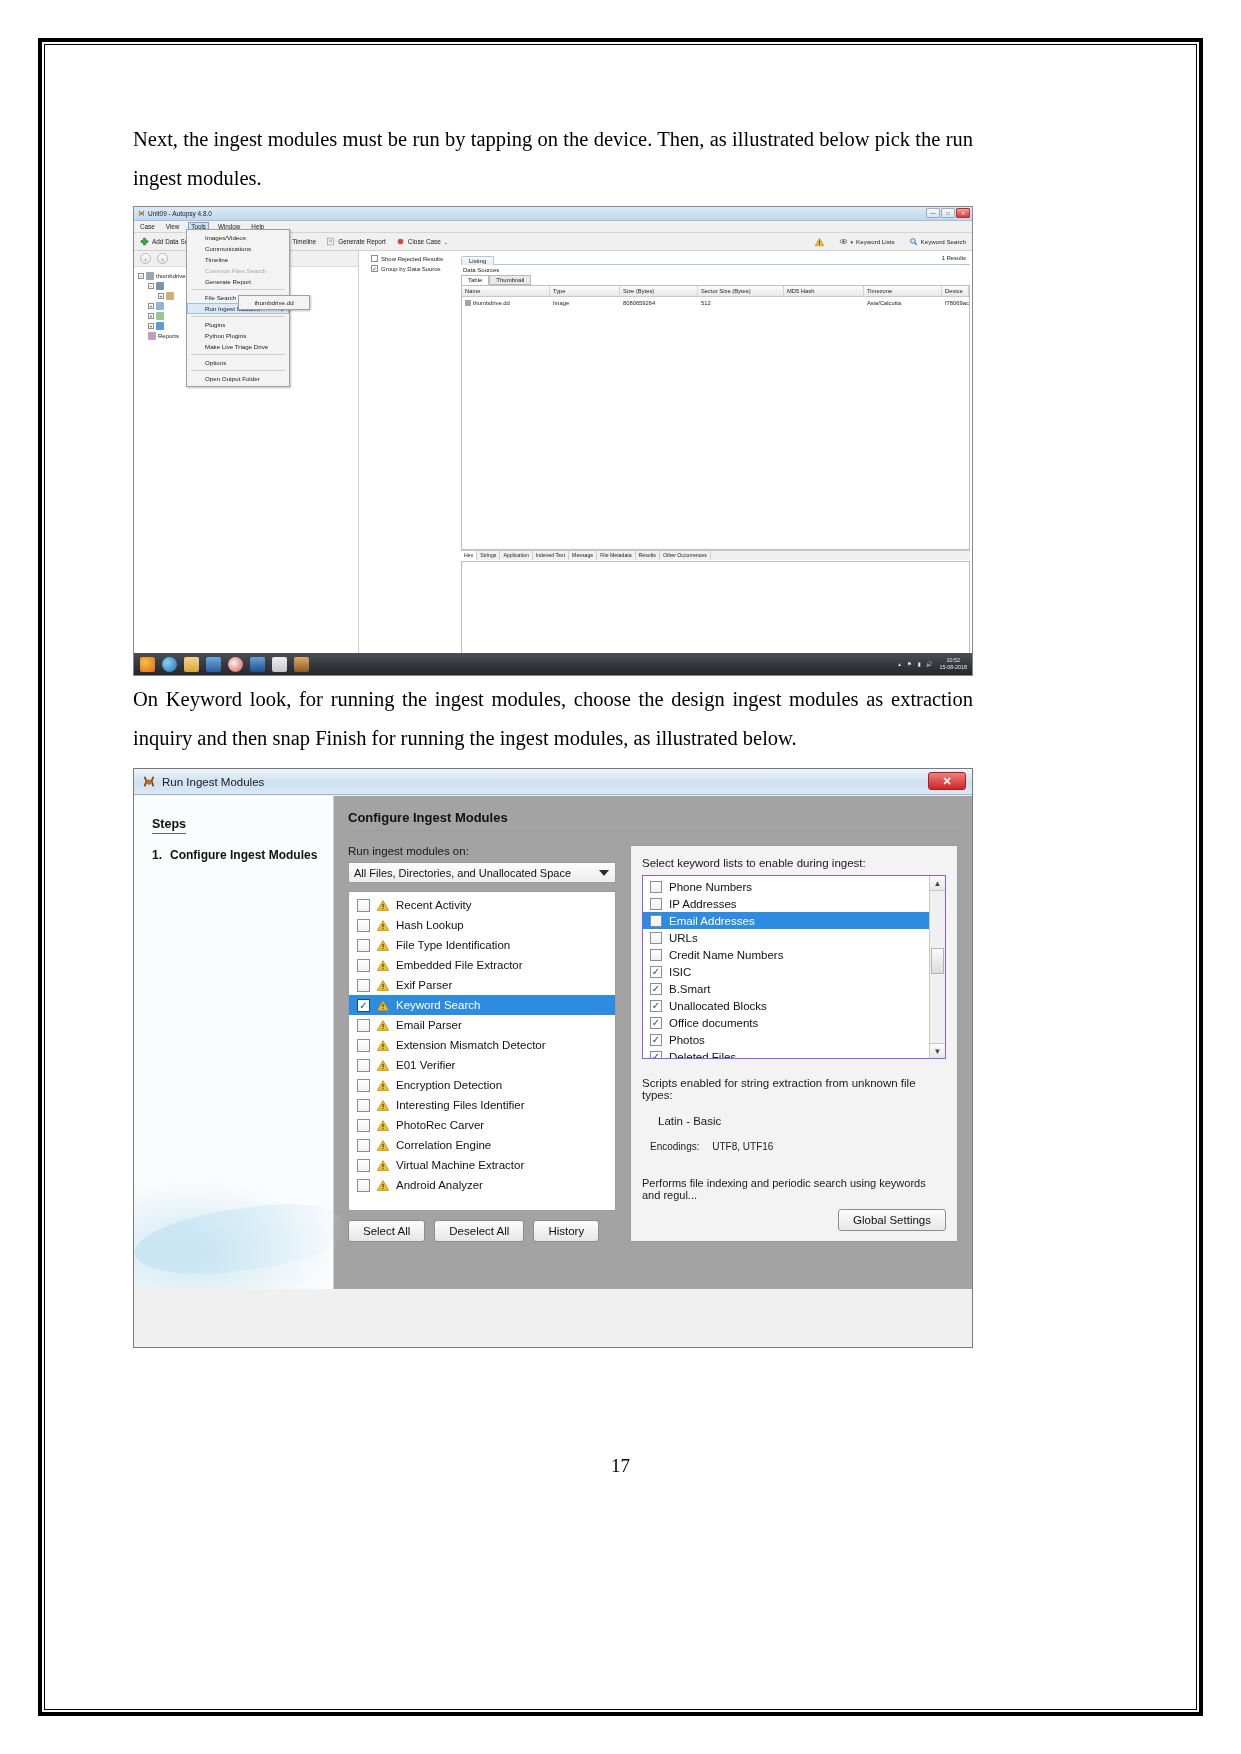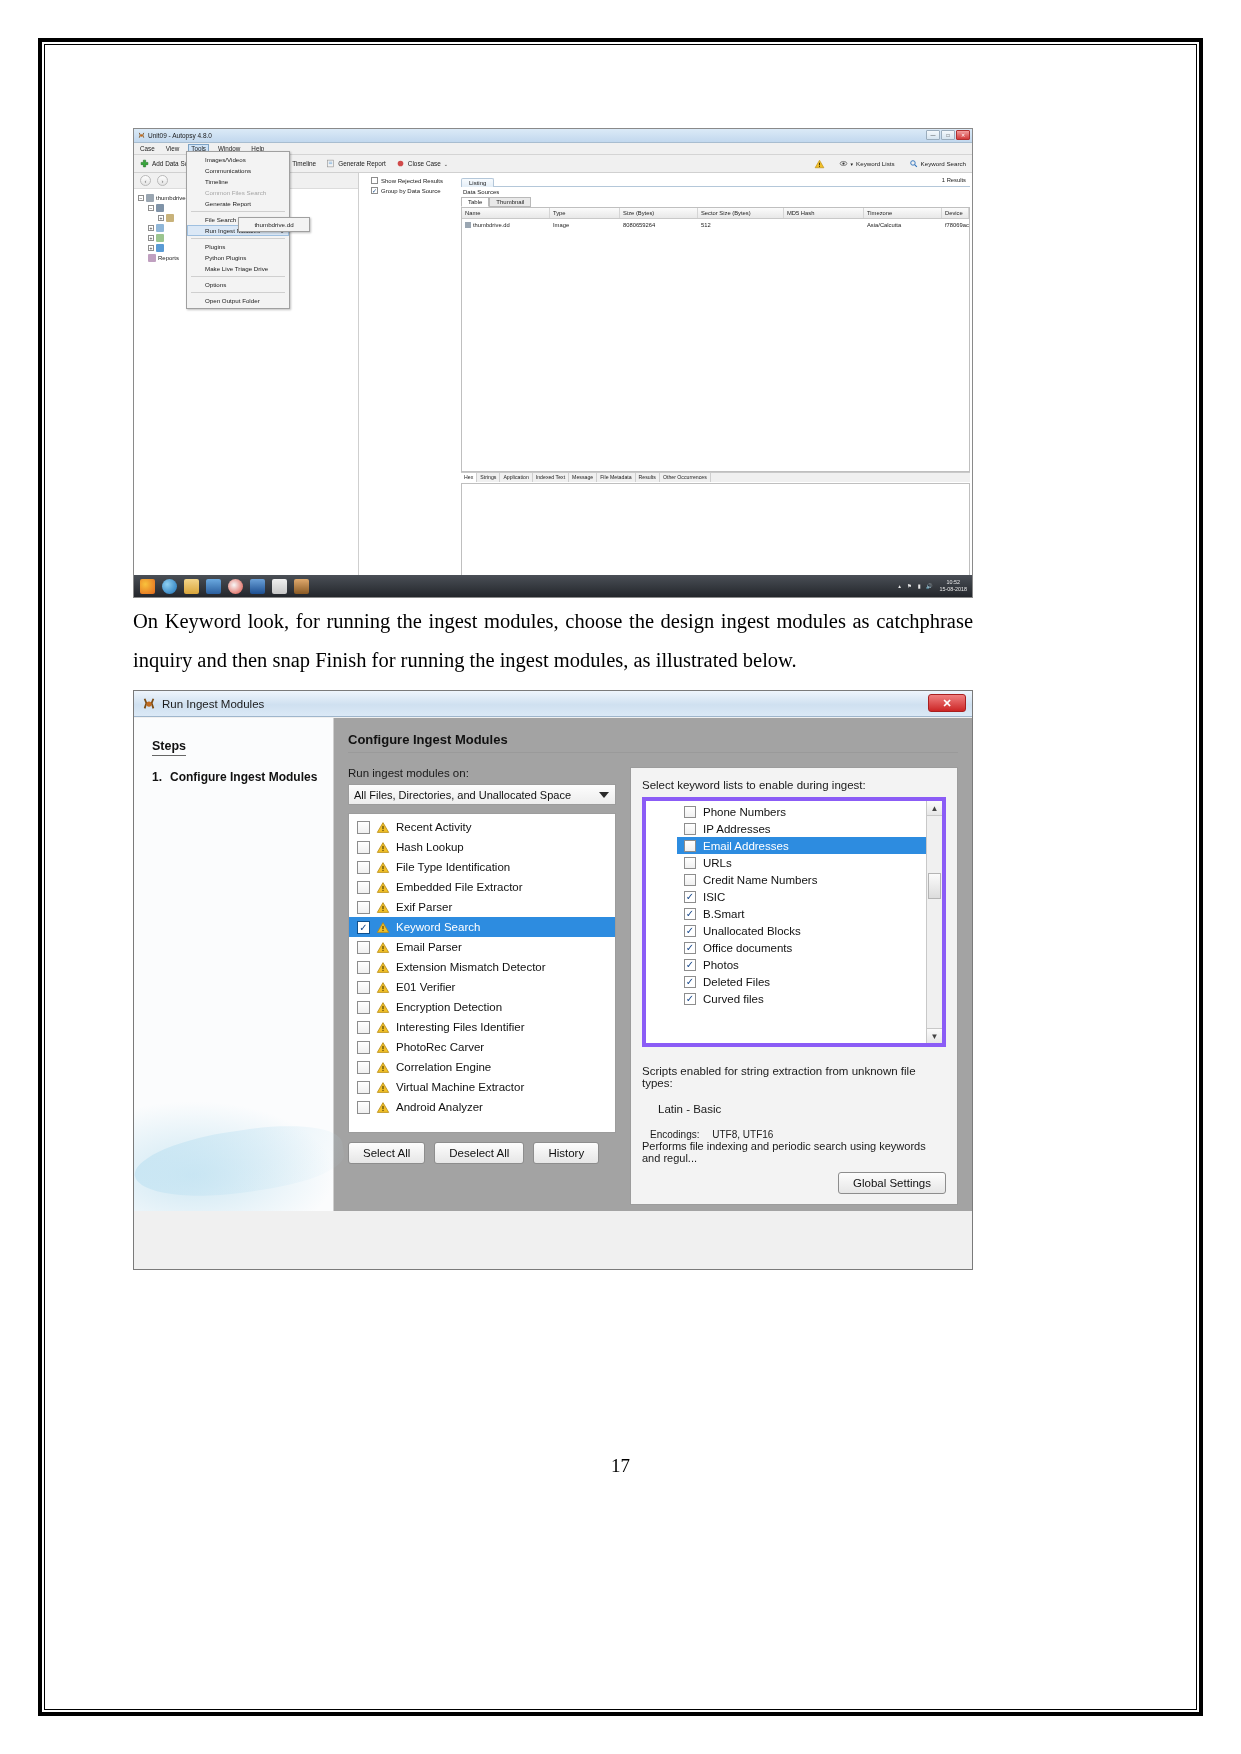--- a/index.html
+++ b/index.html
@@ -147,21 +147,21 @@
          display:inline-flex; align-items:center; justify-content:center; font-size:10px; color:#15468a; flex:none;}
   .chk.on { background:#fff; }
   .mrow.sel .chk { border-color:#0f4f8c; }
   .warn { width:14px;height:13px; flex:none;}
   .btnrow { display:flex; gap:9px; margin-top:9px;}
   .btn { border:1px solid #8d8d8d; background:linear-gradient(#fdfdfd,#e6e6e6); border-radius:3px;
          font-size:11.5px; color:#111; padding:4px 14px; text-align:center;}
   .col-right { flex:1; border:1px solid #9c9c9c; background:#f3f3f3; padding:11px 11px 10px 11px;
                display:flex; flex-direction:column; }
   .kw-lbl { font-size:11.5px; color:#1a1a1a; margin-bottom:6px;}
-  .kwlist { border:4px solid #8b5cf6; background:#fff; height:250px; overflow:hidden; position:relative; padding-top:2px;padding-left:31px;}
+  .kwlist { border:1px solid #8b5cf6; background:#fff; height:184px; overflow:hidden; position:relative; padding-top:2px;}
   .krow { display:flex; align-items:center; gap:7px; height:17px; padding-left:7px; font-size:11.5px; color:#111;}
   .krow.sel { background:#2d8ce0; color:#fff; }
   .kscroll { position:absolute; right:0; top:0; bottom:0; width:16px; background:#f0f0f0; border-left:1px solid #c8c8c8;}
   .kscroll .arrow { height:15px; border-bottom:1px solid #c8c8c8; font-size:8px; text-align:center; line-height:15px; color:#444;
                     background:linear-gradient(#fbfbfb,#e7e7e7);}
   .kscroll .arrow.bot { position:absolute; bottom:0; border-bottom:none; border-top:1px solid #c8c8c8; width:100%;}
   .kscroll .thumb { position:absolute; top:72px; left:1px; right:1px; height:26px;
                     background:linear-gradient(#fbfbfb,#dcdcdc); border:1px solid #b4b4b4;}
   .scripts { font-size:11.5px; color:#1a1a1a; margin-top:18px;}
   .latin { font-size:11.5px; color:#1a1a1a; margin:14px 0 0 16px;}
@@ -189,20 +189,21 @@
   .submenu .mpi { padding:3px 6px; text-align:center;}
 </style>
 </head>
 <body>
 
 <div class="page-border-outer"></div>
 <div class="page-border-inner"></div>
 
 <div class="content">
 
+  <p class="body-text">Next, the ingest modules must be run by tapping on the device. Then, as illustrated below pick the run ingest modules.</p>
 
   <div class="shot1">
 
     <div class="ap-title">
       <svg class="ico" viewBox="0 0 16 16">
         <path d="M3 2 L5 7 L3 13 M13 2 L11 7 L13 13" stroke="#7a4a12" stroke-width="2" fill="none"></path>
         <circle cx="8" cy="8" r="3" fill="#c06a1e"></circle>
       </svg>
       <span>Unit09 - Autopsy 4.8.0</span>
       <span class="winbtns">
@@ -421,21 +422,21 @@
         <span>▮</span>
         <span>🔊</span>
         <span class="clock">
           <span style="display:block">10:52</span>
           <span style="display:block">15-08-2018</span>
         </span>
       </span>
     </div>
   </div>
 
-  <p class="body-text">On Keyword look, for running the ingest modules, choose the design ingest modules as catchphrase inquiry and then snap Finish for running the ingest modules, as illustrated below.</p>
+  <p class="body-text">On Keyword look, for running the ingest modules, choose the design ingest modules as extraction inquiry and then snap Finish for running the ingest modules, as illustrated below.</p>
 
   <div class="shot2">
 
     <div class="dlg-title">
       <svg class="bug" width="14" height="14" viewBox="0 0 16 16">
         <path d="M3 2 L5 7 L3 13 M13 2 L11 7 L13 13" stroke="#7a4a12" stroke-width="2" fill="none"></path>
         <circle cx="8" cy="8" r="3" fill="#c06a1e"></circle>
       </svg>
       <span>Run Ingest Modules</span>
       <span class="dlg-close">✕</span>

